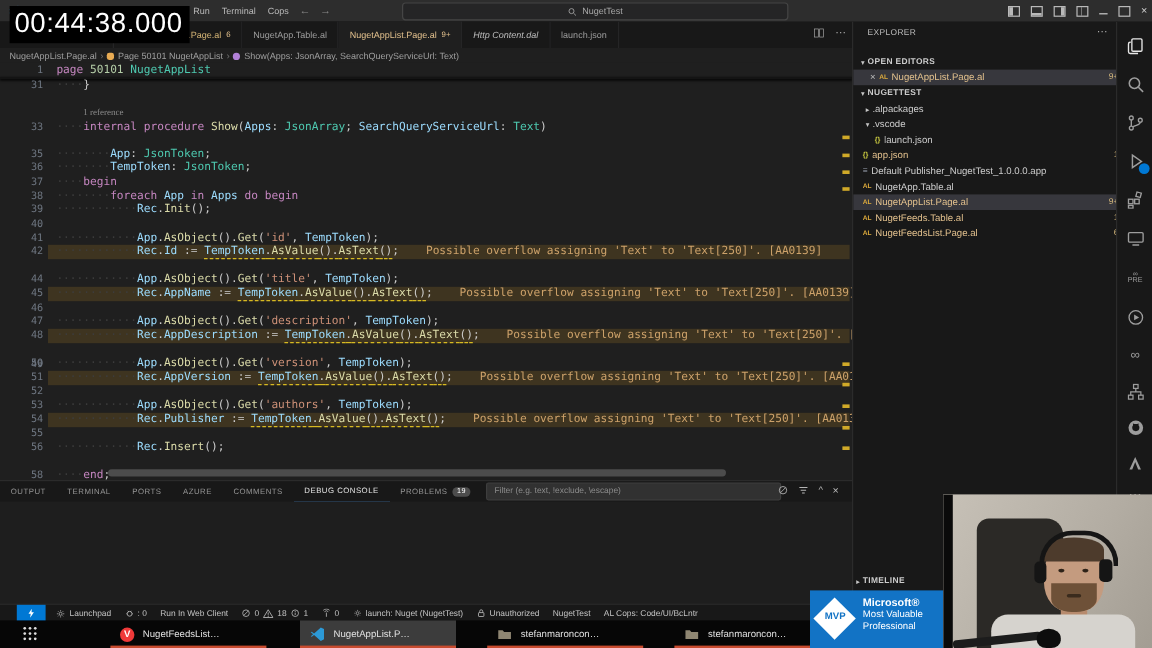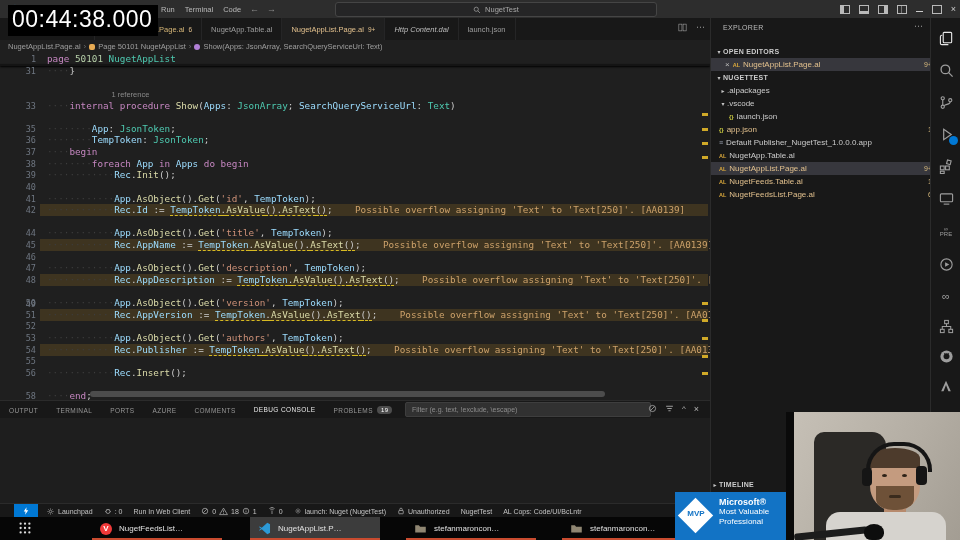--- a/index.html
+++ b/index.html
@@ -43,21 +43,21 @@
   .editor{position:absolute;left:0;top:52px;width:710px;height:348px;background:#1f1f1f;overflow:hidden;}
   .row{position:absolute;left:0;width:710px;height:12px;font-family:"DejaVu Sans Mono",monospace;
        font-size:9.3px;line-height:12px;white-space:pre;}
   .ln{position:absolute;left:0;top:0;width:36px;text-align:right;color:#6e7681;font-size:8.5px;}
   .code{position:absolute;left:47px;top:0;}
   .warnbg{position:absolute;left:40px;width:668px;height:12px;background:#3e3420;}
   .sticky-border{position:absolute;left:0;top:12px;width:710px;height:2px;background:#141414;box-shadow:0 1px 2px #000;}
   .kw{color:#c586c0}.num{color:#b5cea8}.type{color:#4ec9b0}.fn{color:#dcdcaa}
   .vr{color:#9cdcfe}.pln{color:#cccccc}.str{color:#ce9178}
   .ws{color:#3d3d3d}.sp{color:transparent}
-  .cl{color:#8a8a8a;font-size:7.5px;font-family:Liberation Sans, sans-serif;margin-left:42px;}
+  .cl{color:#8a8a8a;font-size:7.5px;font-family:Liberation Serif, serif;}
   .msg{color:#cda26a;}
   .sq{border-bottom:1px dashed #d7ba22;}
   .hscroll{position:absolute;left:90px;top:339px;width:515px;height:6px;border-radius:3px;background:rgba(130,130,130,.45);}
   .rmark{position:absolute;left:702px;width:6px;height:2.5px;background:#d0a928;}
   
   .panelbar{position:absolute;left:0;top:400px;width:710px;height:18px;background:#181818;
             border-top:1px solid #2b2b2b;display:flex;align-items:center;font-size:6.5px;color:#969696;}
   .ptab{padding:0 9px;letter-spacing:.4px;height:16px;display:flex;align-items:center;gap:4px;}
   .ptab.active{color:#e7e7e7;border-bottom:1px solid #4a90d9;}
   .pbadge{background:#4d4d4d;color:#fff;border-radius:7px;padding:1px 4px;font-size:6px;}
@@ -148,21 +148,21 @@
         </svg>
     </span>
     <span id="menubar" style="display: flex;">
         <span class="menu-item">File</span>
         <span class="menu-item">Edit</span>
         <span class="menu-item">Selection</span>
         <span class="menu-item">View</span>
         <span class="menu-item">Go</span>
         <span class="menu-item">Run</span>
         <span class="menu-item">Terminal</span>
-        <span class="menu-item">Code</span>
+        <span class="menu-item">Cops</span>
       </span>
     <span class="nav-arrow">←</span>
     <span class="nav-arrow">→</span>
     <div class="cmd-center">
       <svg viewBox="0 0 16 16" width="8" height="8">
           <circle cx="6.5" cy="6.5" r="4.2" fill="none" stroke="#a8a8a8" stroke-width="1.4"></circle>
           <line x1="9.8" y1="9.8" x2="14" y2="14" stroke="#a8a8a8" stroke-width="1.4"></line>
         </svg>
       <span>NugetTest</span>
     </div>

